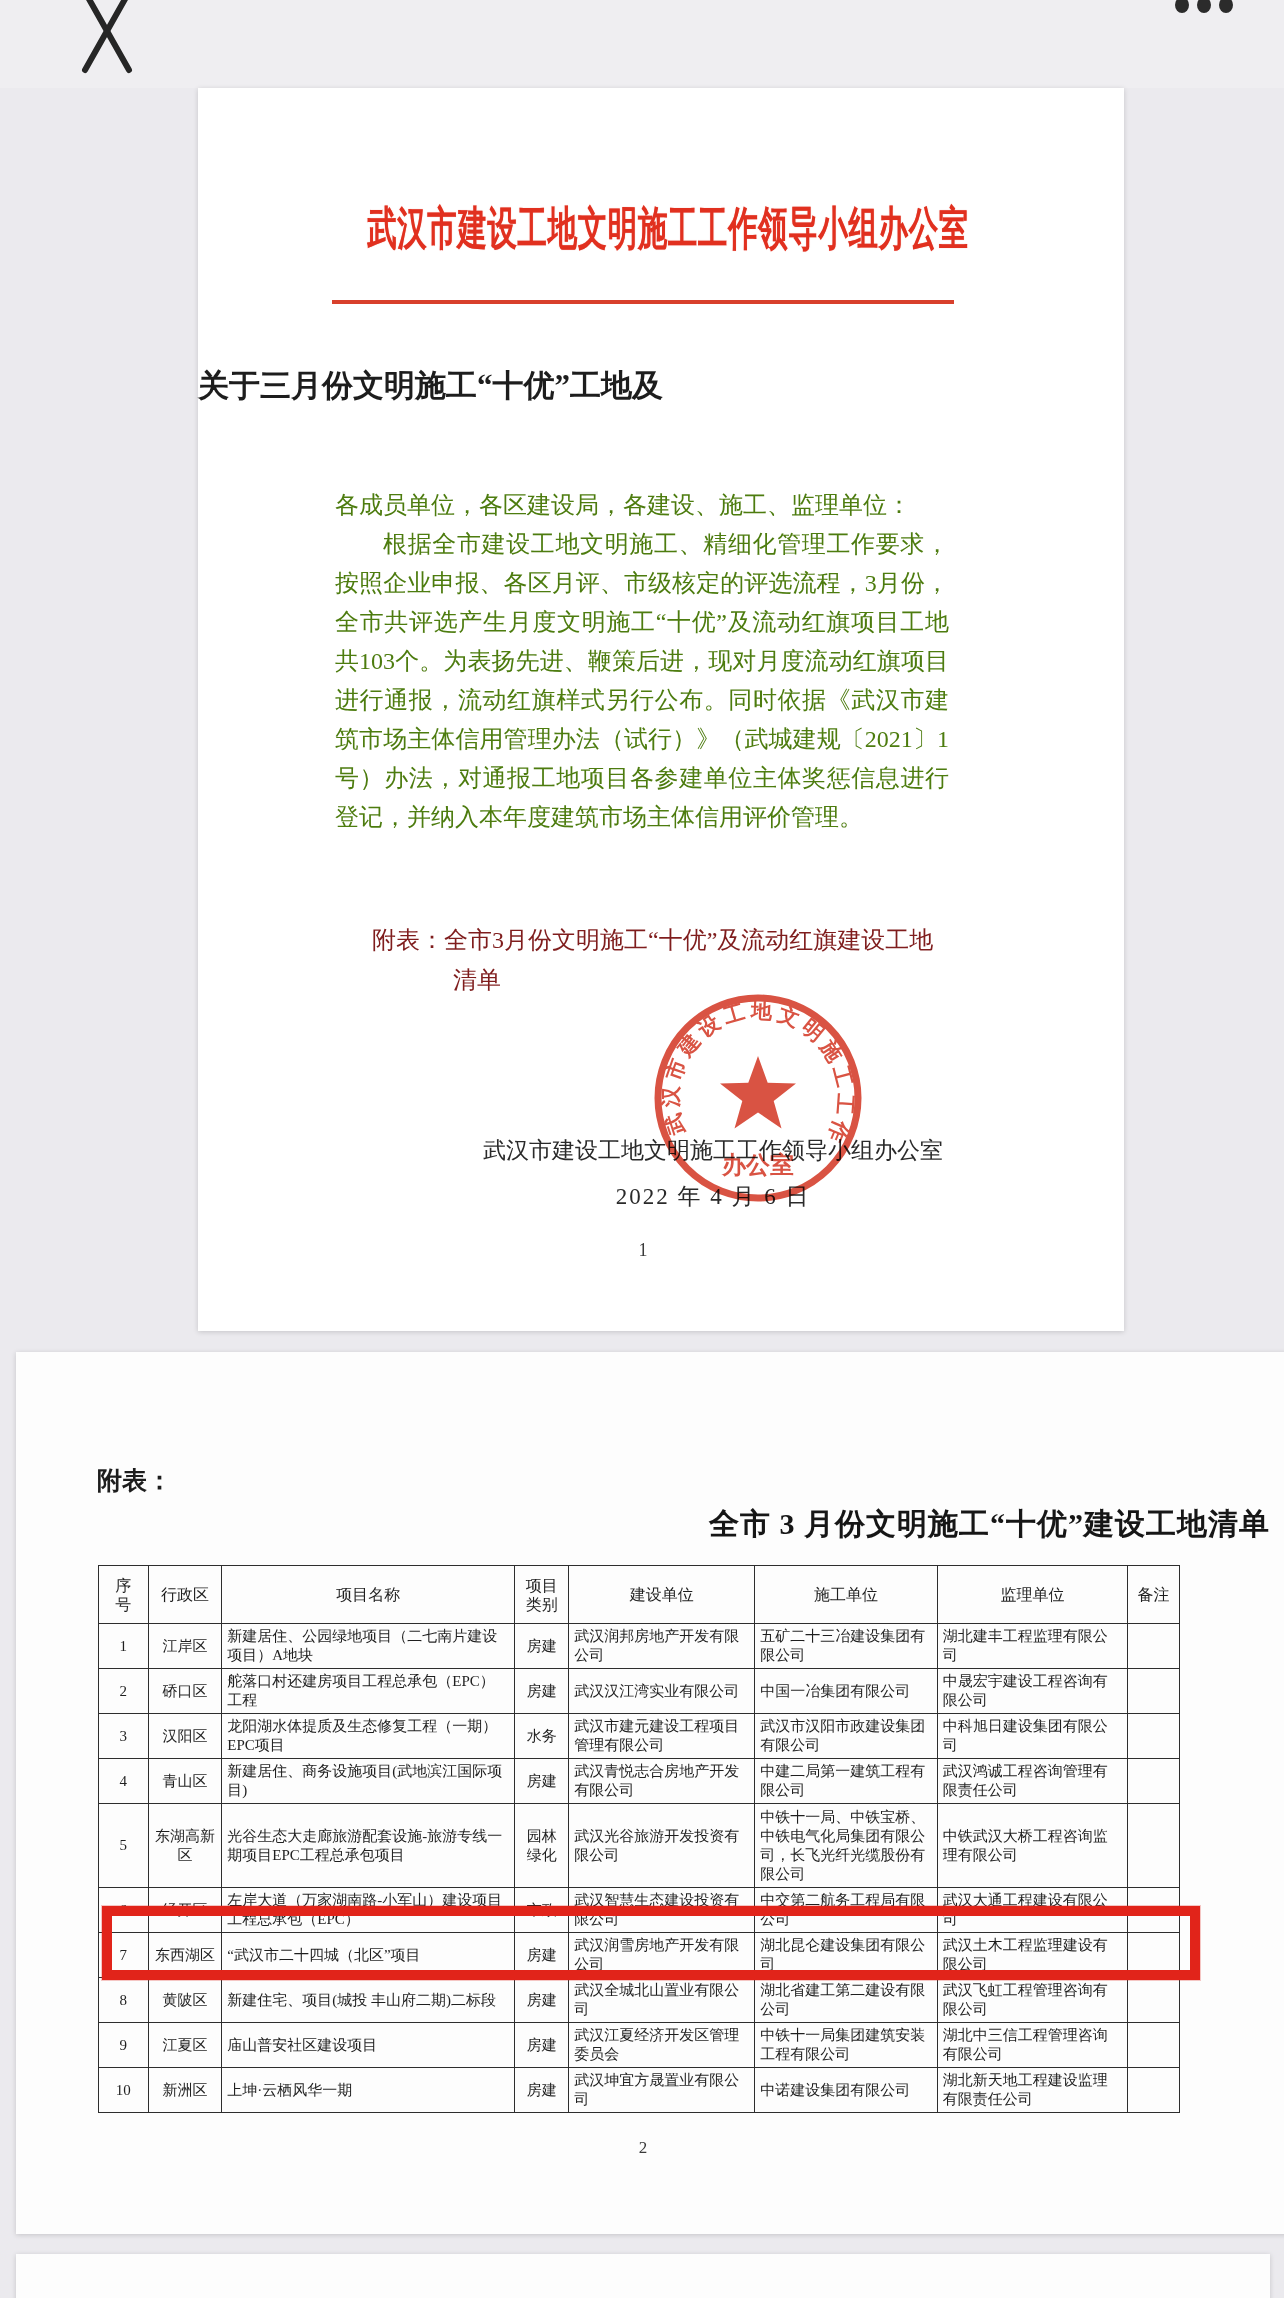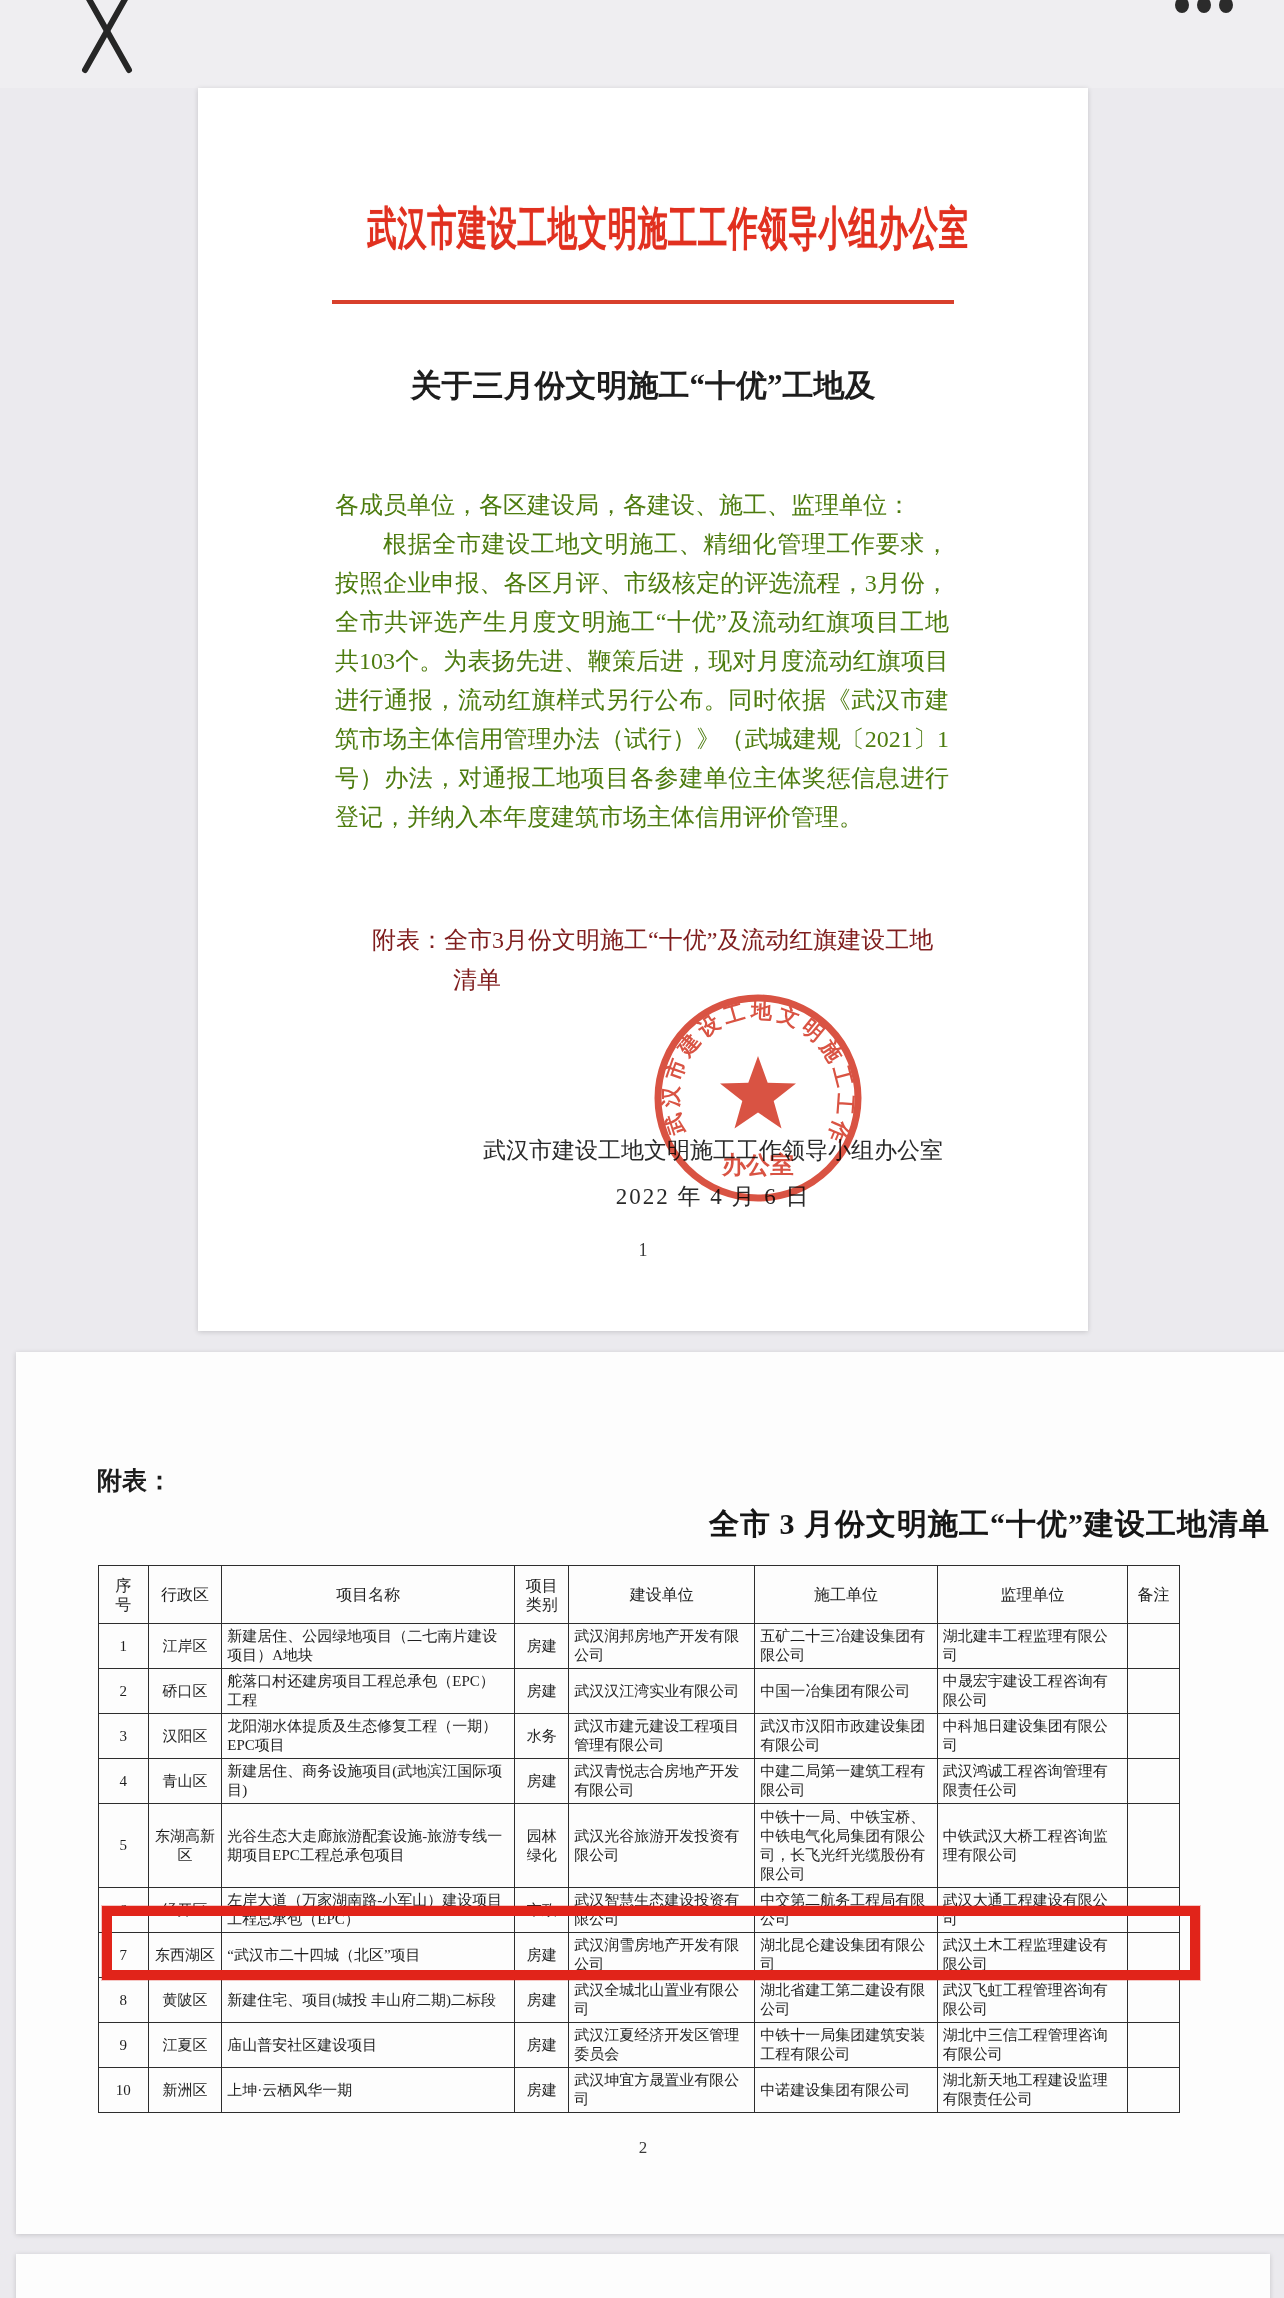--- a/index.html
+++ b/index.html
@@ -5,34 +5,34 @@
   html,body{margin:0;padding:0;background:#dcdbe0;}
   .screen{
     position:relative;width:1284px;height:2298px;margin:0 auto;
     background:#ebeaee;overflow:hidden;
     font-family:"Liberation Serif","DejaVu Serif",serif;color:#232323;
   }
   .topbar{position:absolute;left:0;top:0;width:1284px;height:88px;background:#efeef1;}
   .icon-close{position:absolute;left:79px;top:-22px;width:56px;height:96px;}
   .icon-more{position:absolute;left:1166px;top:-2px;width:76px;height:18px;}
   .page{position:absolute;background:#ffffff;box-shadow:0 1px 5px rgba(0,0,0,.16);}
-  .page1{left:198px;top:88px;width:890px;height:1243px;}
+  .page1{left:198px;top:88px;width:890px;height:1243px;padding-left:36px;}
   .page2{left:16px;top:1352px;width:1282px;height:882px;background:#fdfdfd;}
   .page3{left:16px;top:2254px;width:1254px;height:60px;background:#fdfdfd;}
   .letterhead{
     position:absolute;left:0;top:110px;width:890px;text-align:center;white-space:nowrap;
   }
   .letterhead span{
     display:inline-block;font-size:46px;font-weight:bold;color:#e1301f;
     transform:scaleX(.64);transform-origin:50% 50%;letter-spacing:1px;
     text-shadow:0 0 1px rgba(225,48,31,.6);
   }
   .red-rule{position:absolute;left:134px;top:212px;width:622px;height:4px;background:#d8402c;}
   .doc-title{
-    position:absolute;left:0;top:275px;width:890px;text-align:center;
+    position:absolute;left:0;top:275px;width:890px;text-align:left;
     font-size:31px;font-weight:bold;line-height:45px;color:#1d1d1d;
   }
   .body-text{
     position:absolute;left:137px;top:398px;width:614px;
     font-size:24px;line-height:39px;text-align:justify;text-justify:inter-ideograph;
     color:#4d7c0f;
   }
   .body-text p{margin:0;}
   .body-text p.indent{text-indent:2em;}
   .attachment{

